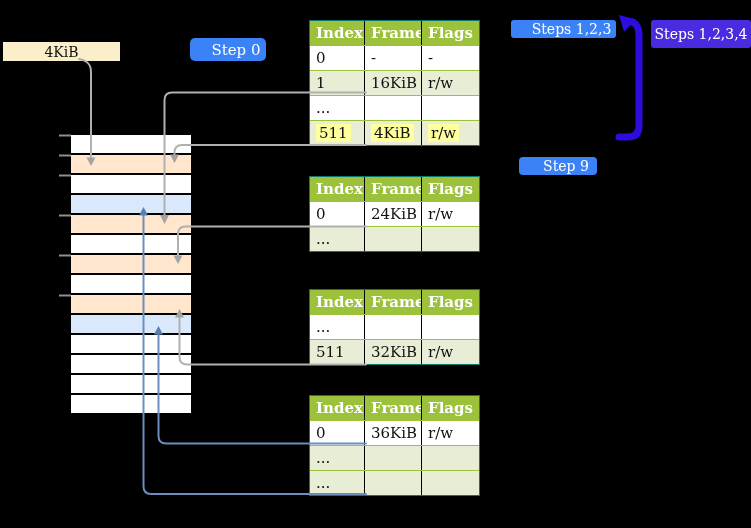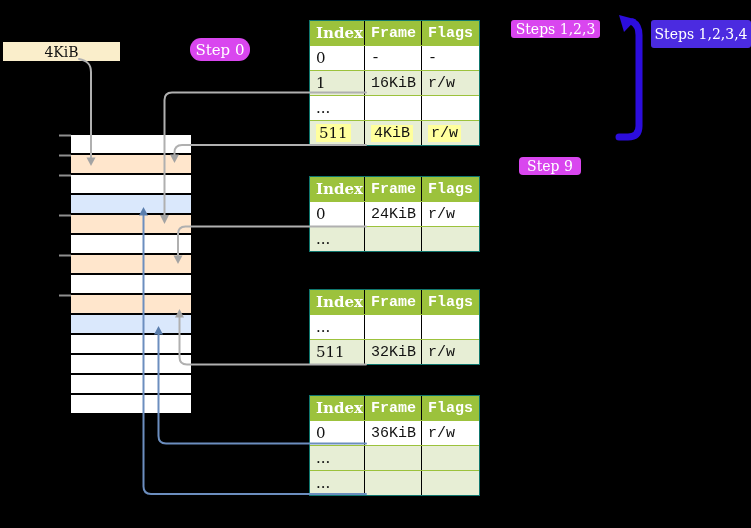--- a/index.html
+++ b/index.html
@@ -7,23 +7,23 @@
           font-family:"DejaVu Serif",serif;}
 
   
   .frame-label{position:absolute;left:3px;top:42px;width:117px;height:19px;
     background:#faeecb;color:#111;font-size:14px;display:flex;align-items:center;
     justify-content:center;}
 
   
   .badge{position:absolute;color:#fff;display:flex;align-items:center;justify-content:center;
     white-space:nowrap;}
-  .badge.red{background:#d946ef;}
+  .badge.red{background:#3b82f6;padding-left:16px;}
   .badge.blue{background:#4b2be0;}
-  #badge-step0{left:190px;top:38px;width:60px;height:23px;border-radius:11px;font-size:15px;}
+  #badge-step0{left:190px;top:38px;width:60px;height:23px;border-radius:5px;font-size:15px;}
   #badge-steps123{left:511px;top:20px;width:89px;height:18px;border-radius:3px;font-size:14px;}
   #badge-steps1234{left:651px;top:20px;width:100px;height:28px;border-radius:3px;font-size:14px;}
   #badge-step4{left:519px;top:157px;width:62px;height:18px;border-radius:4px;font-size:14px;}
 
   
   #memory-stack{position:absolute;left:71px;top:135px;width:120px;height:280px;}
   .srow{box-sizing:border-box;height:20px;border-bottom:2px solid #000;}
   .srow.white{background:#ffffff;}
   .srow.orange{background:#ffe6cc;}
   .srow.blue{background:#dae8fc;}
@@ -33,21 +33,21 @@
     border:1px solid #0f766e;background:#fff;font-size:15px;color:#111;}
   #ptable-0{top:20px;}
   #ptable-1{top:176px;}
   #ptable-2{top:289px;}
   #ptable-3{top:395px;}
   .trow{display:grid;grid-template-columns:54px 57px 54px;box-sizing:border-box;height:25px;}
   .trow.thead{height:24px;background:#9cc23c;color:#fff;font-weight:bold;}
   .trow:not(.thead){border-top:1.5px solid #9cc23c;}
   .trow.shaded{background:#e7eed5;}
   .cell{box-sizing:border-box;padding-left:6px;display:flex;align-items:center;overflow:hidden;}
-  .cell + .cell{border-left:1px solid #000;font-family:Liberation Mono, monospace;}
+  .cell + .cell{border-left:1px solid #000;}
   .hl{background:#ffff9d;padding:0 3px;}
 
   
   #overlay{position:absolute;left:0;top:0;pointer-events:none;}
 </style>
 </head>
 <body>
 
 <div id="canvas">
 

